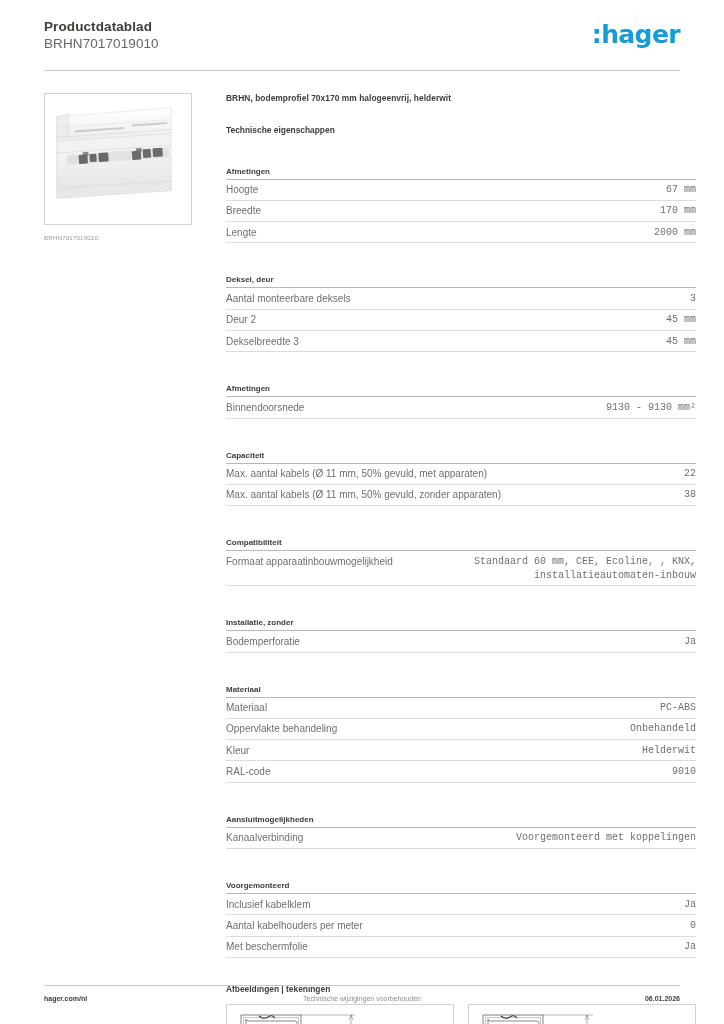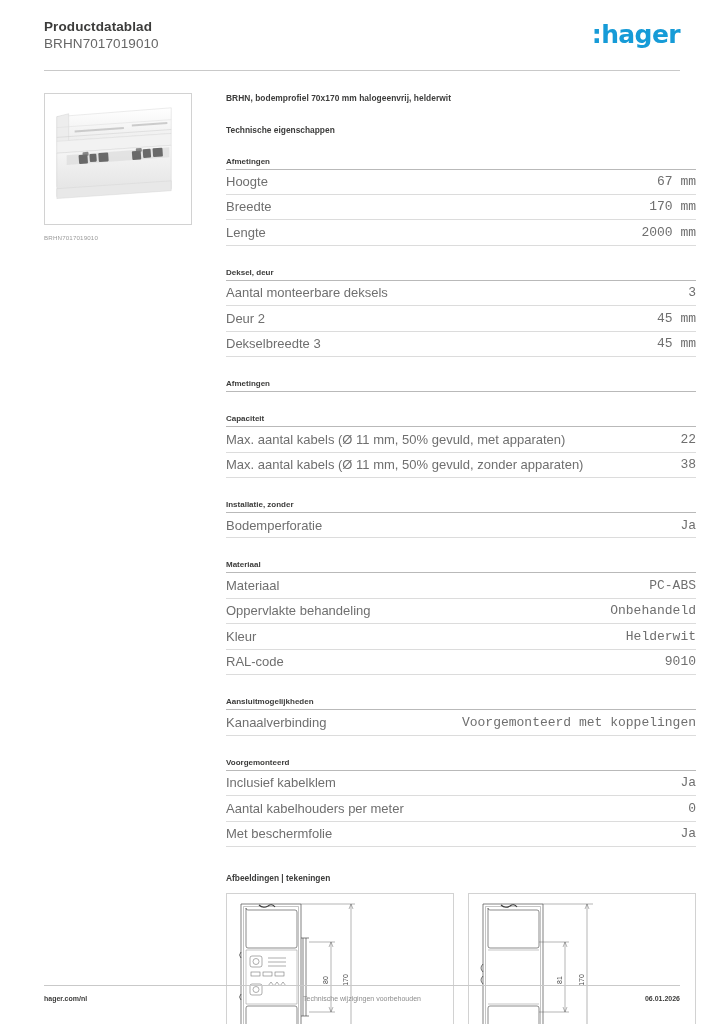--- a/index.html
+++ b/index.html
@@ -87,35 +87,35 @@
     color: #3c3c3b;
     letter-spacing: .05px;
   }
   .section-title {
     font-size: 8.4px;
     font-weight: bold;
     color: #3c3c3b;
     margin-top: 22px;
   }
 
-  .spec-group { margin-top: 22px; }
+  .spec-group { margin-top: 32px; }
   .group-head {
     font-size: 8px;
     font-weight: bold;
     color: #3c3c3b;
     padding-bottom: 3px;
     border-bottom: 1px solid #b9b9b9;
   }
   .spec-row {
     display: flex;
     align-items: flex-start;
     justify-content: center;
     border-bottom: 1px solid #dcdcdc;
     padding: 3.5px 0 3px 0;
-    font-size: 13px;
+    font-size: 10px;
     color: #6f6f6f;
     line-height: 1.38;
   }
   .spec-label { flex: 1 1 auto; padding-right: 14px; }
   .spec-value { flex: 0 0 auto; text-align: right; max-width: 235px; font-family: Liberation Mono, monospace; }
 
   .figures-title {
     font-size: 8.4px;
     font-weight: bold;
     color: #3c3c3b;
@@ -249,30 +249,41 @@
               <div class="spec-label">Deur 2</div>
               <div class="spec-value">45 mm</div>
             </div>
             <div class="spec-row">
               <div class="spec-label">Dekselbreedte 3</div>
               <div class="spec-value">45 mm</div>
             </div>
           </div>
           <div class="spec-group">
             <div class="group-head">Afmetingen</div>
+            <div class="spec-row">
+              <div class="spec-label">Binnendoorsnede</div>
+              <div class="spec-value">9130 - 9130 mm²</div>
+            </div>
           </div>
           <div class="spec-group">
             <div class="group-head">Capaciteit</div>
             <div class="spec-row">
               <div class="spec-label">Max. aantal kabels (Ø 11 mm, 50% gevuld, met apparaten)</div>
               <div class="spec-value">22</div>
             </div>
             <div class="spec-row">
               <div class="spec-label">Max. aantal kabels (Ø 11 mm, 50% gevuld, zonder apparaten)</div>
               <div class="spec-value">38</div>
+            </div>
+          </div>
+          <div class="spec-group">
+            <div class="group-head">Compatibiliteit</div>
+            <div class="spec-row">
+              <div class="spec-label">Formaat apparaatinbouwmogelijkheid</div>
+              <div class="spec-value">Standaard 60 mm, CEE, Ecoline, , KNX, installatieautomaten-inbouw</div>
             </div>
           </div>
           <div class="spec-group">
             <div class="group-head">Installatie, zonder</div>
             <div class="spec-row">
               <div class="spec-label">Bodemperforatie</div>
               <div class="spec-value">Ja</div>
             </div>
           </div>
           <div class="spec-group">

